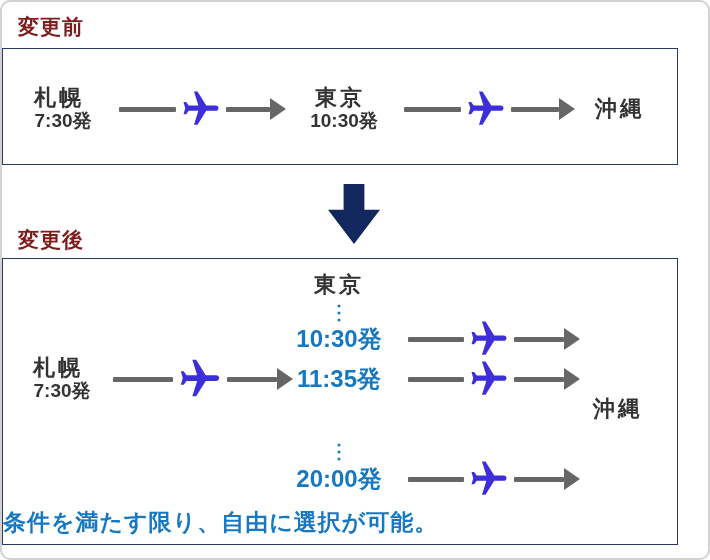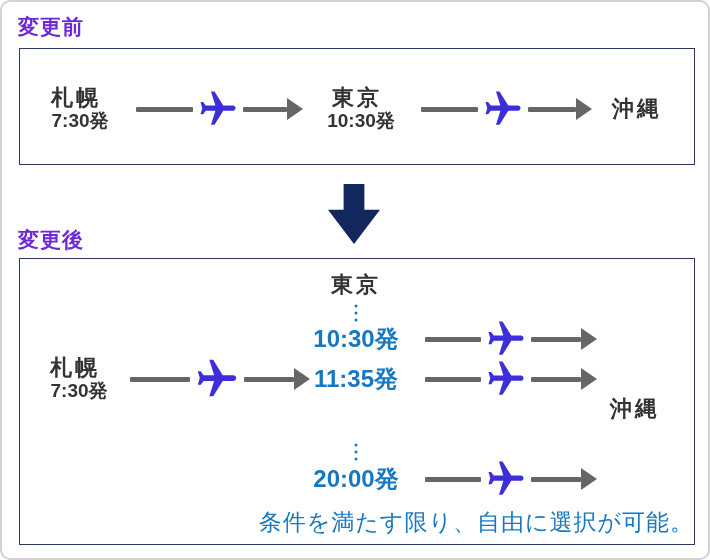--- a/index.html
+++ b/index.html
@@ -1,22 +1,22 @@
 <!DOCTYPE html>
 <html><head>
 <meta charset="utf-8">
 <style>
   html,body{margin:0;padding:0;background:#fff;font-family:"Liberation Sans","DejaVu Sans",sans-serif;}
   #frame{position:relative;width:710px;height:560px;box-sizing:border-box;
          border:2px solid #d2d2d2;border-radius:10px;background:#fff;overflow:hidden;}
   .section-label{position:absolute;left:16px;font-size:21px;font-weight:bold;
-                 color:#6d28d9;letter-spacing:1px;white-space:nowrap;}
+                 color:#7f1d1d;letter-spacing:1px;white-space:nowrap;}
   #label-before{top:11px;}
   #label-after{top:224px;}
-  .flow-box{position:absolute;left:17px;width:676px;box-sizing:border-box;
+  .flow-box{position:absolute;left:0;width:676px;box-sizing:border-box;
             border:1px solid #2b3a5f;background:#fff;}
   #box-before{top:46px;height:117px;}
   #box-after{top:256px;height:287px;}
 
   .city-block{position:absolute;transform:translate(-50%,-50%);text-align:center;line-height:1.15;}
   .city-name{font-size:22px;font-weight:bold;color:#333;letter-spacing:3px;white-space:nowrap;}
   .city-time{font-size:19px;font-weight:bold;color:#333;white-space:nowrap;letter-spacing:0;margin-left:8px;}
 
   .arrow-group{position:absolute;display:flex;align-items:center;transform:translateY(-50%);}
   .arrow-line{height:5px;background:#666;border-radius:1px;}
@@ -29,22 +29,22 @@
 
   .opt-row{position:absolute;left:0;width:100%;height:44px;}
   .opt-time{position:absolute;left:336px;top:50%;transform:translate(-50%,-50%);
             font-size:24px;font-weight:bold;color:#1778c2;white-space:nowrap;}
   .ag-right{left:405px;top:50%;}
 
   .dots{position:absolute;left:336px;transform:translate(-50%,-50%);
         display:flex;flex-direction:column;gap:4px;align-items:center;}
   .dots i{width:3px;height:3px;border-radius:50%;background:#1778c2;display:block;}
 
-  #note{position:absolute;left:0;width:100%;top:248px;text-align:right;
-        font-size:23px;font-weight:normal;color:#1778c2;letter-spacing:1px;}
+  #note{position:absolute;left:0;width:100%;top:248px;text-align:left;
+        font-size:23px;font-weight:bold;color:#1778c2;letter-spacing:1px;}
 </style>
 </head>
 <body>
 
 <svg width="0" height="0" style="position:absolute">
   <defs>
     <g id="plane-glyph">
       <path transform="rotate(90 12 12)" fill="#3c2ed9" d="M21 16v-2l-8-5V3.5C13 2.67 12.33 2 11.5 2S10 2.67 10 3.5V9l-8 5v2l8-2.5V19l-2 1.5V22l3.5-1 3.5 1v-1.5L13 19v-5.5l8 2.5z"></path>
     </g>
   </defs>

